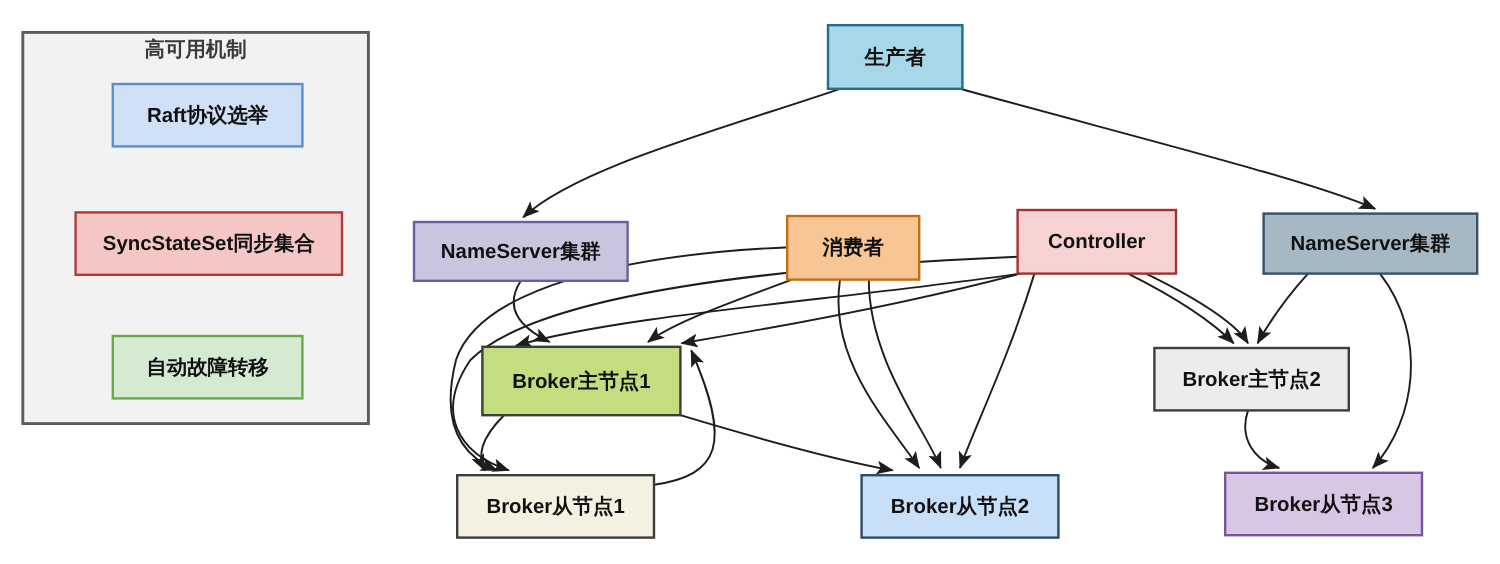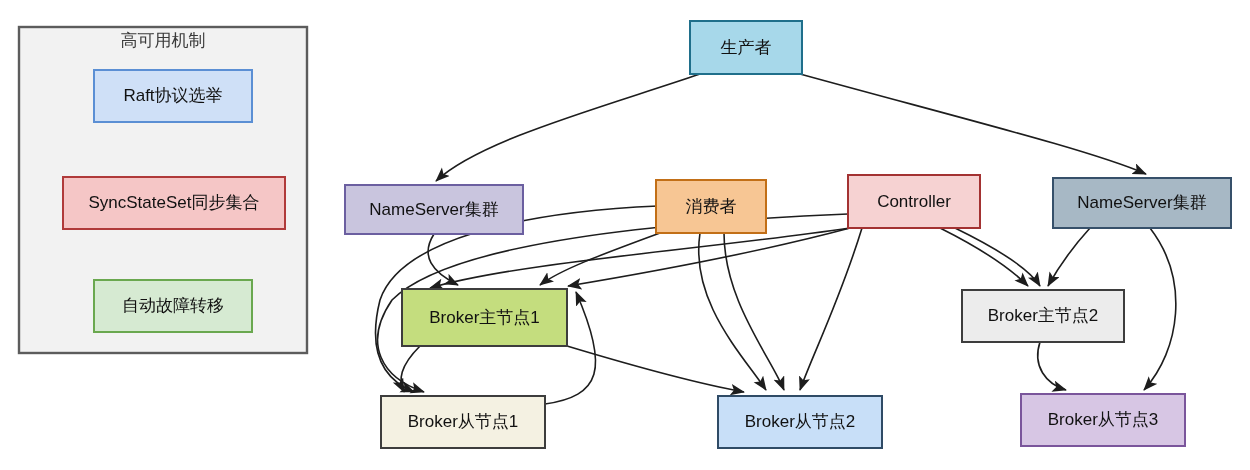--- a/index.html
+++ b/index.html
@@ -1,21 +1,21 @@
 <!DOCTYPE html>
 <html><head>
 <meta charset="utf-8">
 <style>
   html,body{margin:0;padding:0;background:#ffffff;}
   body{
     width:1250px;height:470px;overflow:hidden;
     font-family:"Liberation Sans","DejaVu Sans",sans-serif;
     -webkit-font-smoothing:antialiased;
   }
-  #stage{position:relative;width:1120px;height:470px;background:#fff;}
+  #stage{position:relative;width:1120px;height:470px;background:#fff;font-weight:bold;}
   svg#diagram{position:absolute;left:0;top:0;width:1250px;height:470px;display:block;}
   .node-rect{stroke-width:2;}
   .node-label{
     font-family:"Liberation Sans","DejaVu Sans",sans-serif;
     font-size:17px;fill:#111111;
     text-anchor:middle;dominant-baseline:middle;
     paint-order:stroke;
   }
   .legend-title{
     font-family:"Liberation Sans","DejaVu Sans",sans-serif;

